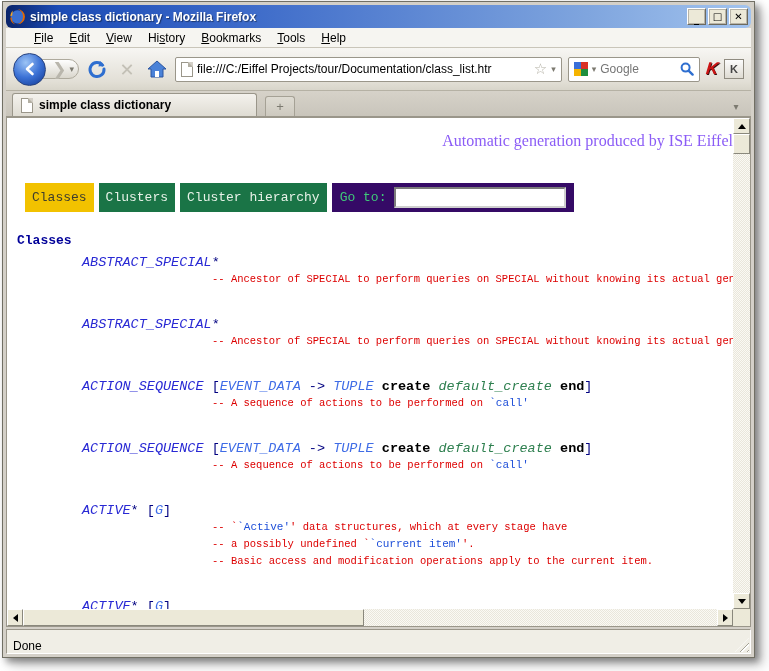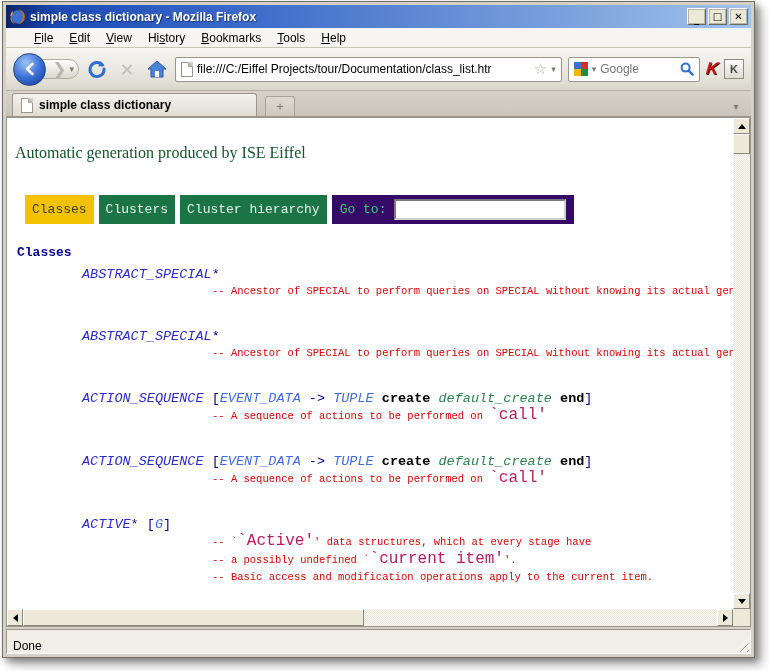--- a/index.html
+++ b/index.html
@@ -11,20 +11,21 @@
     background:#d4d0c8; border:1px solid #716f64;
     padding:3px;
     box-shadow: 4px 4px 7px rgba(0,0,0,.40), 8px 8px 12px rgba(0,0,0,.18);
     display:flex; flex-direction:column;
   }
 
   
   .titlebar {
     height:23px; flex:0 0 23px; display:flex; align-items:center; padding:0 3px;
     background:linear-gradient(90deg,#0a246a 0%,#1c4bb5 7%,#3a68c8 30%,#7fa5de 78%,#a2c3ee 100%);
+    border-radius:6px;
   }
   .ff-icon { width:17px; height:17px; margin-right:4px; flex:0 0 auto; }
   .title-text { color:#fff; font-weight:bold; font-size:12px; flex:1;
                 text-shadow:1px 1px 1px rgba(0,0,0,.45); white-space:nowrap; overflow:hidden; }
   .win-btns { display:flex; gap:2px; }
   .win-btn {
     width:19px; height:17px; background:#ece9d8; font-size:10px; line-height:13px;
     border:1px solid; border-color:#fff #6d6a5e #6d6a5e #fff;
     box-shadow:0 0 0 1px #b8b4a8 inset; text-align:center; color:#000;
     font-family:"DejaVu Sans", sans-serif; cursor:default; padding:0;
@@ -115,22 +116,22 @@
   .doc-icon::before { content:""; position:absolute; right:-1px; top:-1px;
               border-style:solid; border-width:0 5px 5px 0;
               border-color:transparent #d4d0c8 #b3afa3 transparent; }
 
   
   .content-frame { flex:1; position:relative; background:#fff;
                    border:1px solid #9a968a; overflow:hidden; }
   .viewport { position:absolute; left:0; top:0; right:17px; bottom:17px; overflow:hidden; background:#fff; }
   .page { padding:2px 0 0 8px; }
 
-  .page-header { text-align:left; font-family:"Liberation Serif", serif; font-size:16px;
-                 color:#14532d; margin-top:24px; }
+  .page-header { text-align:right; font-family:"Liberation Serif", serif; font-size:16px;
+                 color:#8b5cf6; margin-top:12px; }
 
   .nav-row { display:flex; gap:5px; margin:33px 0 0 10px;
              font-family:"Liberation Mono", monospace; font-size:13px; align-items:stretch; }
   .nav-chip { padding:5px 7px; display:flex; align-items:center; white-space:nowrap; }
   .chip-classes { background:var(--classes-button-bg); color:var(--classes-button-fg); }
   .chip-green   { background:var(--clusters-button-bg); color:var(--clusters-button-fg); }
   .chip-goto    { background:var(--goto-bg); color:var(--goto-label-fg); gap:8px; padding:4px 8px; }
   .goto-input { width:172px; height:21px; border:2px inset #cfcfcf; background:#fff; outline:none;
                 font-family:"Liberation Mono", monospace; font-size:12px; }
 
@@ -141,21 +142,21 @@
   .entry { margin-bottom:28px; }
   .title-line { font-size:13.5px; line-height:17px; white-space:nowrap; }
   .comment-line { margin-left:130px; font-size:10.5px; line-height:17px; white-space:nowrap; }
 
   .seg-cls  { color:var(--class-link); font-style:italic; }
   .seg-gen  { color:var(--generic-link); font-style:italic; }
   .seg-sym  { color:var(--symbol); }
   .seg-kw   { color:var(--keyword); font-weight:bold; }
   .seg-feat { color:var(--feature); font-style:italic;margin-top:12px; }
   .seg-cmt  { color:var(--comment); }
-  .seg-code { color:#be185d; font-size:16px;margin-top:48px; }
+  .seg-code { color:#1d4ed8; font-size:11px;margin-top:48px; }
 
   
   .track-pattern { background:conic-gradient(#faf9f4 25%, #e9e6db 0 50%, #faf9f4 0 75%, #e9e6db 0);
                    background-size:2px 2px; }
   .vscroll { position:absolute; top:0; right:0; width:17px; bottom:17px; }
   .hscroll { position:absolute; left:0; bottom:0; right:17px; height:17px; }
   .scroll-corner { position:absolute; right:0; bottom:0; width:17px; height:17px; background:#ece9d8; }
   .sb-btn { position:absolute; background:#ece9d8;
             border:1px solid; border-color:#fff #8a887c #8a887c #fff;
             display:flex; align-items:center; justify-content:center; }

